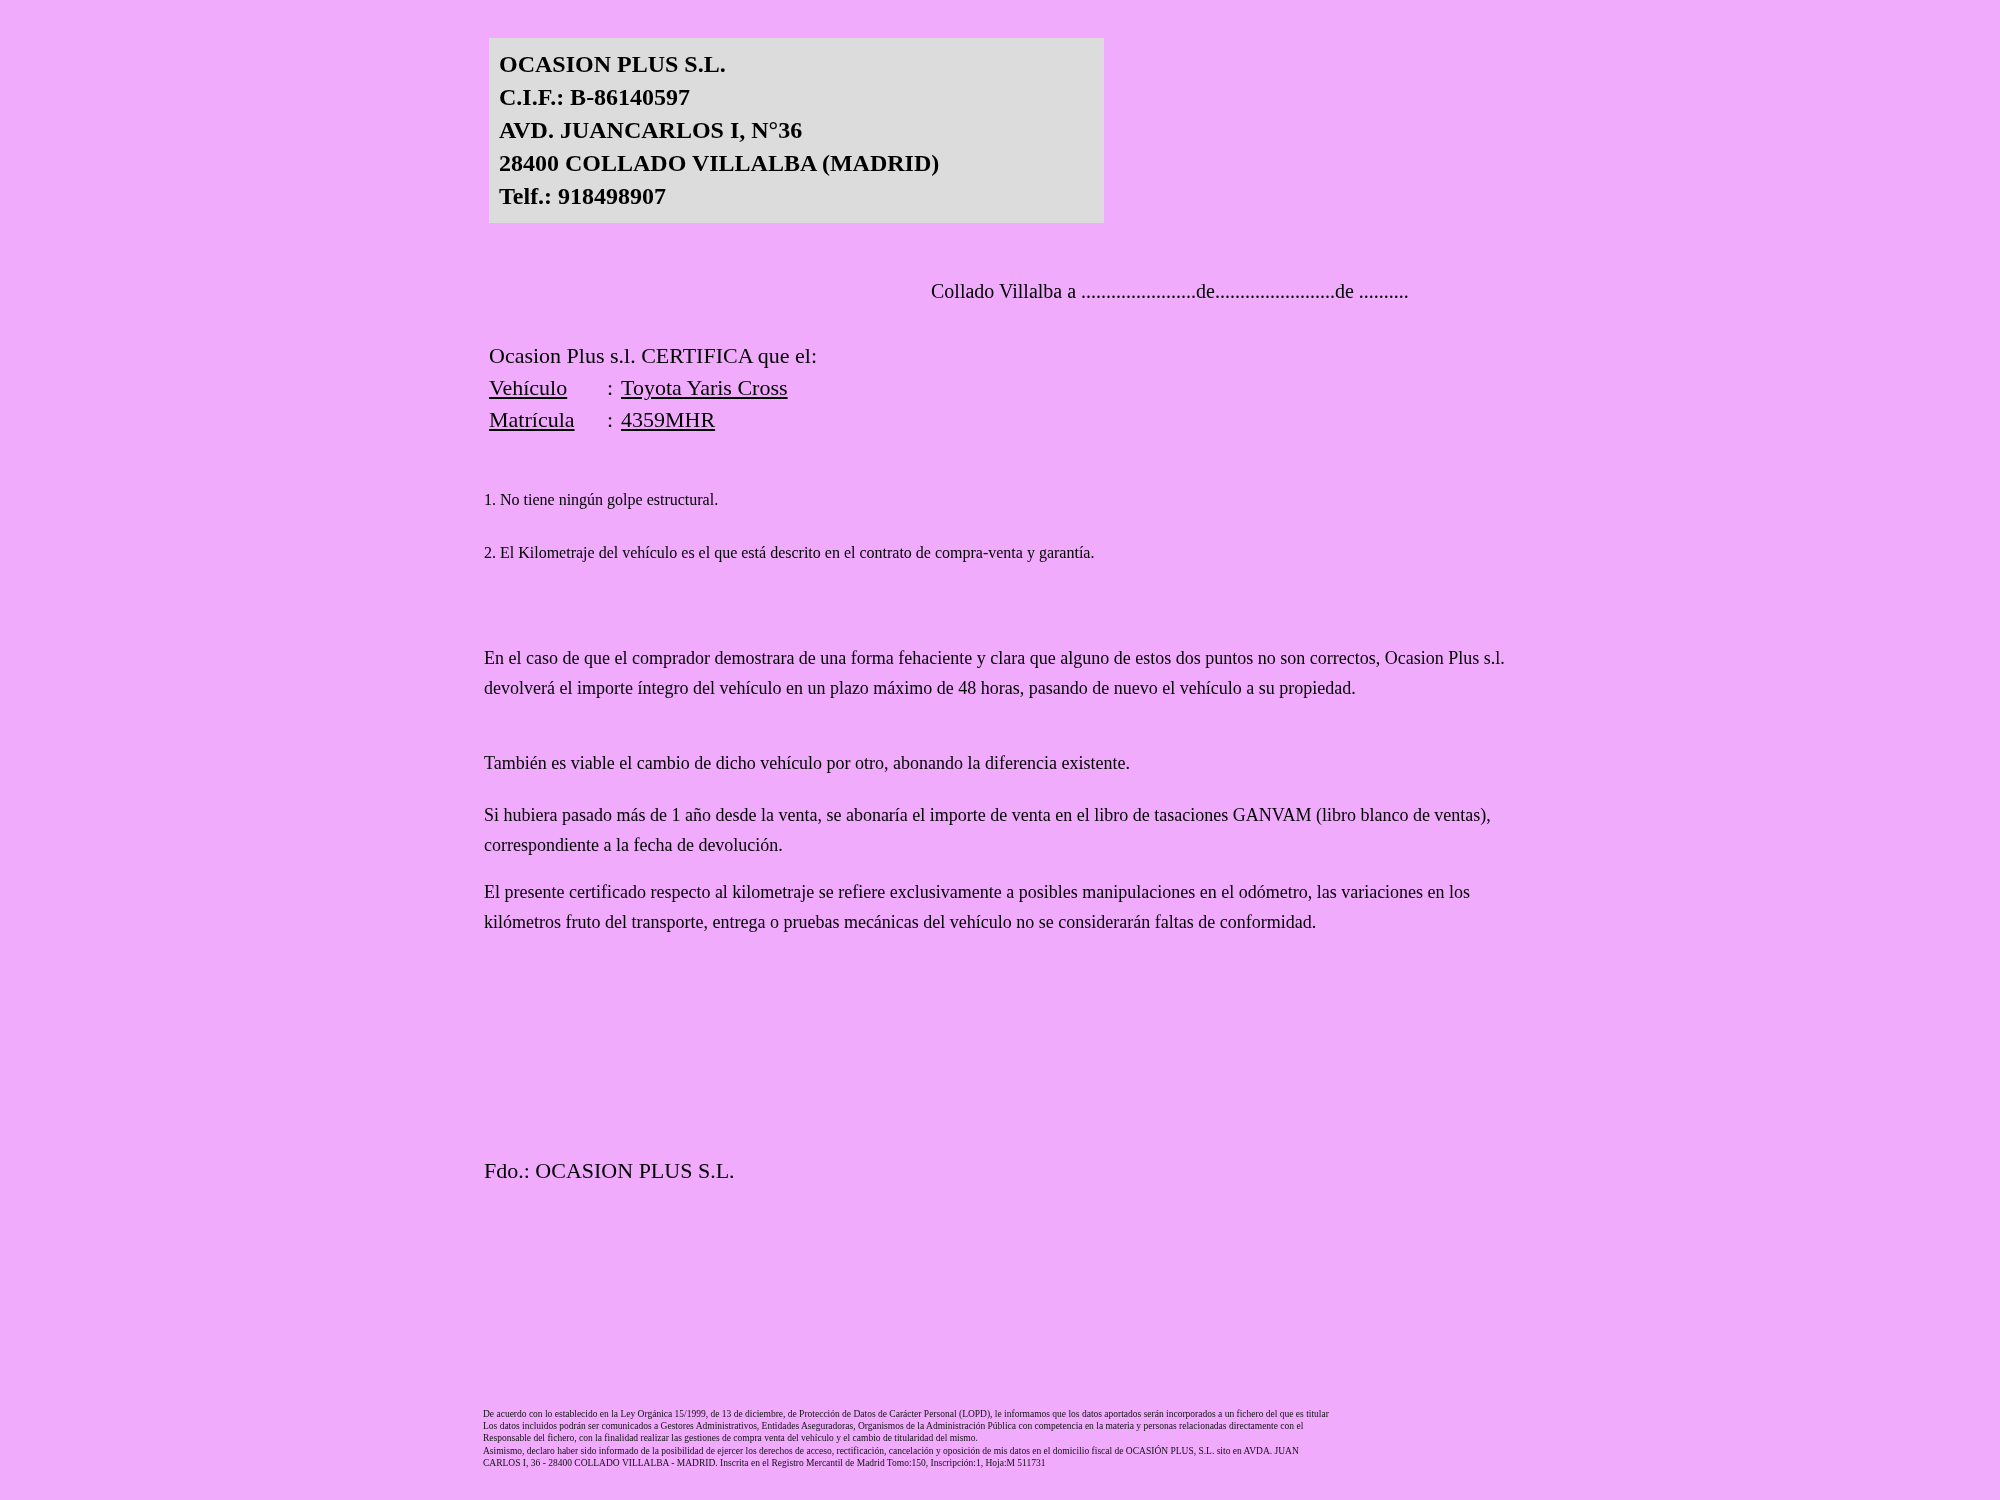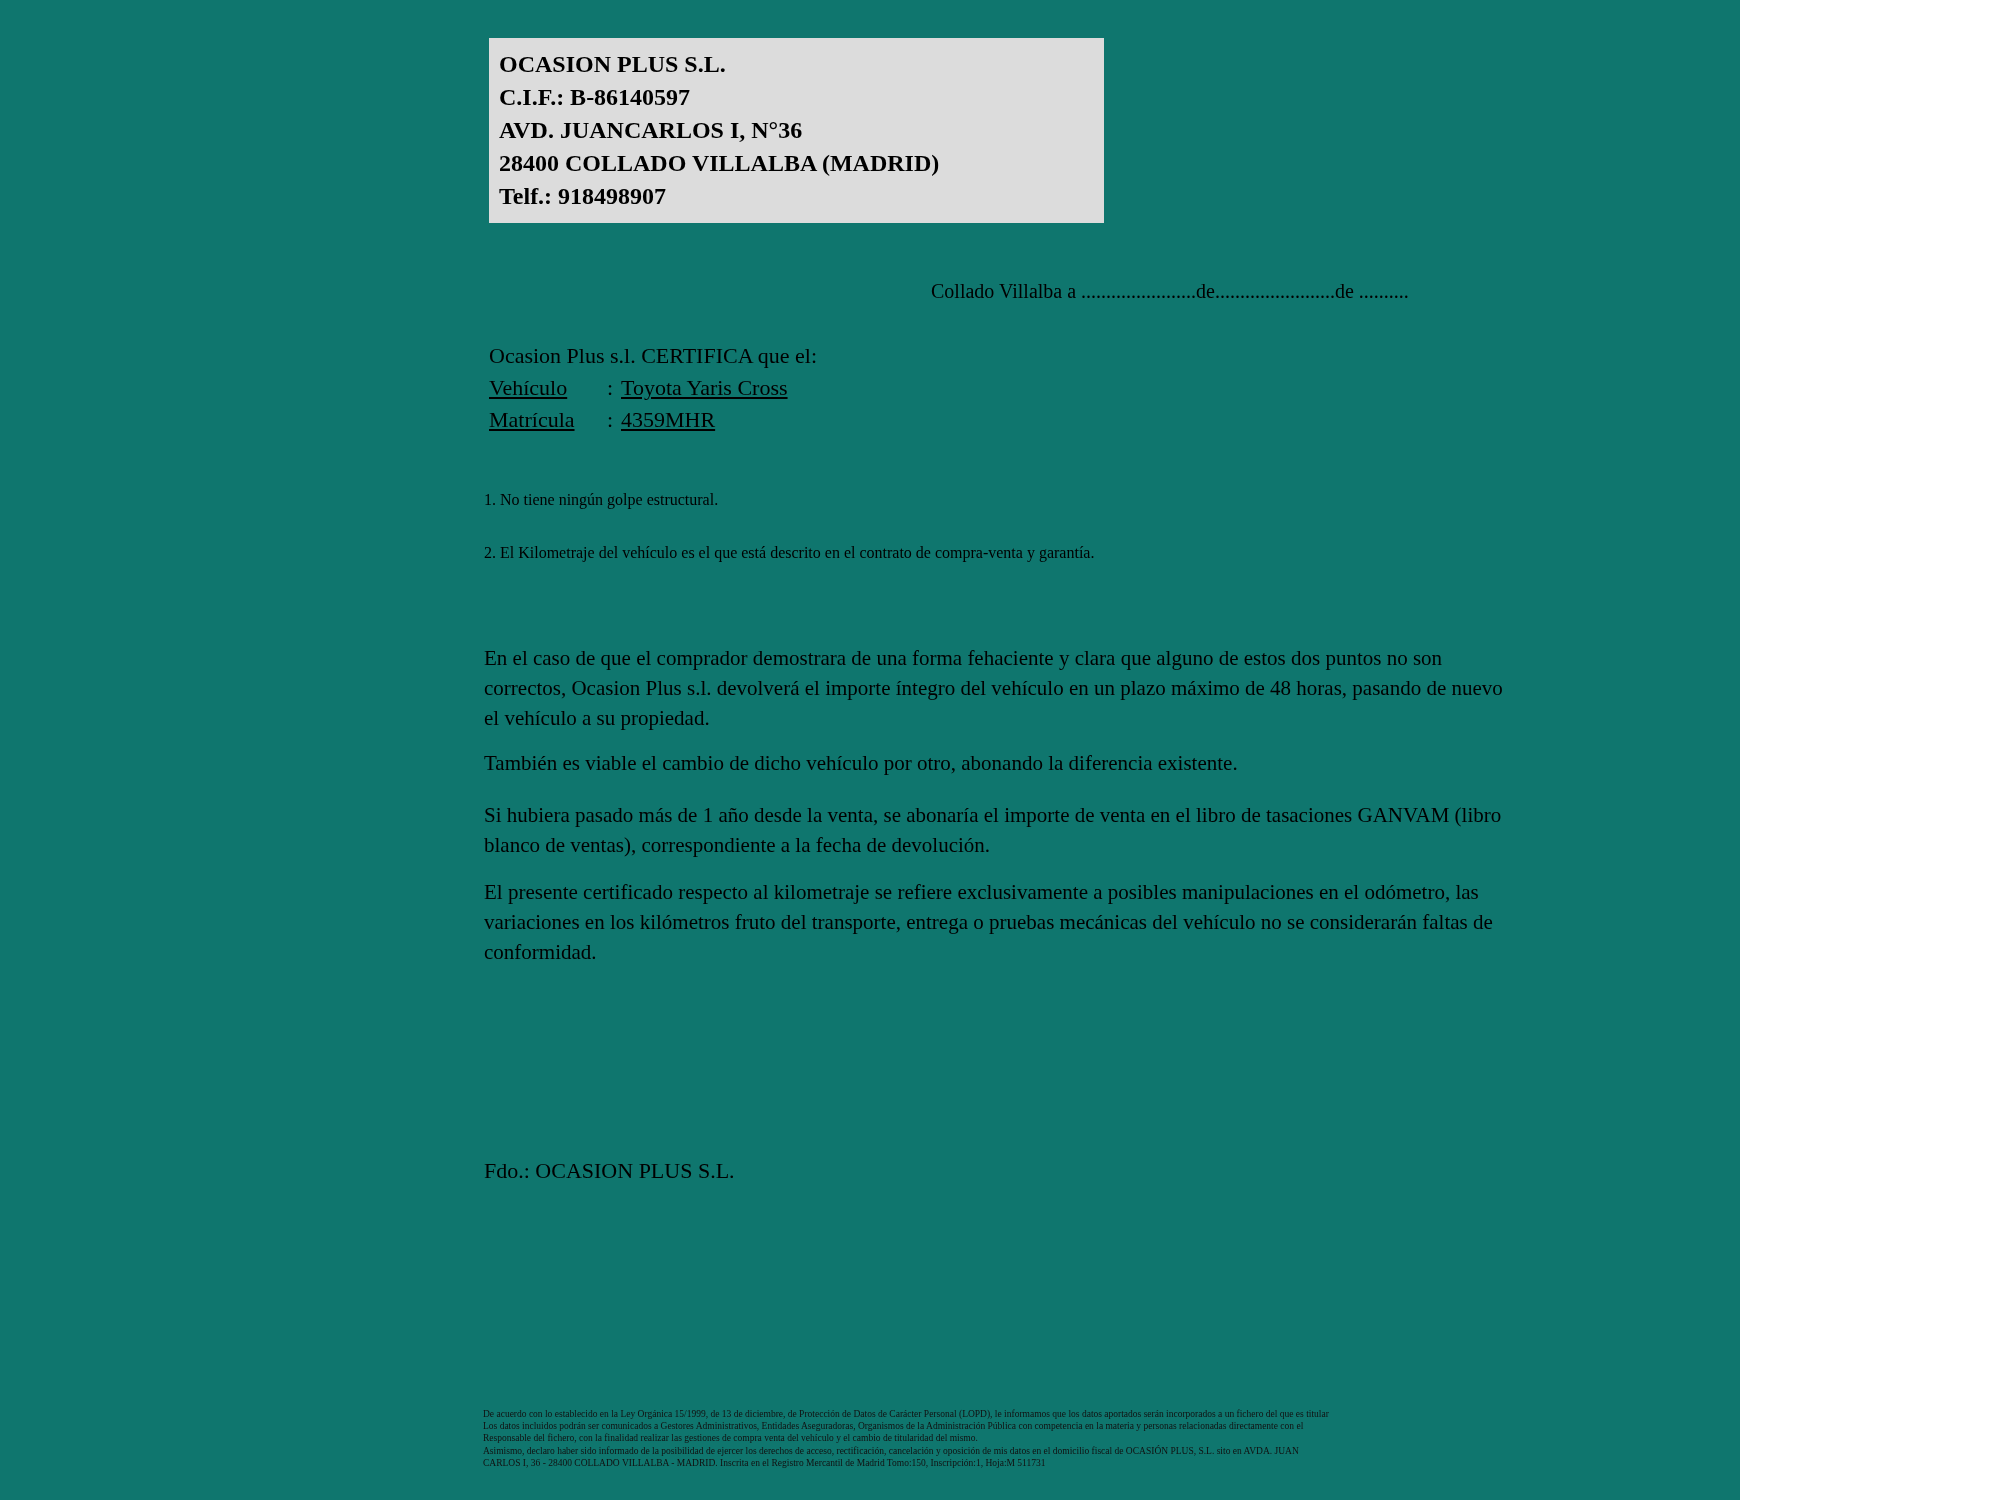--- a/index.html
+++ b/index.html
@@ -9,23 +9,23 @@
   }
   body {
     width: 2000px;
     height: 1500px;
     overflow: hidden;
     font-family: "Liberation Serif", serif;
     color: #000000;
   }
   .page {
     position: relative;
-    width: 1740px;
+    width: 2000px;
     height: 1500px;
-    background: #0f766e;
+    background: #f0abfc;
   }
 
   
   .letterhead {
     position: absolute;
     left: 489px;
     top: 38px;
     width: 615px;
     background: #dcdcdc;
     padding: 10px 0 10px 0;
@@ -87,21 +87,21 @@
     line-height: 30px;
     white-space: nowrap;
   }
   .point1 { top: 485px; }
   .point2 { top: 538px; }
 
   .para {
     position: absolute;
     left: 484px;
     width: 1030px;
-    font-size: 21px;
+    font-size: 18px;
     line-height: 30px;
   }
   .para-a { top: 643px; }
   .para-b { top: 748px; }
   .para-c { top: 800px; }
   .para-d { top: 877px; }
 
   .signature {
     position: absolute;
     left: 484px;

